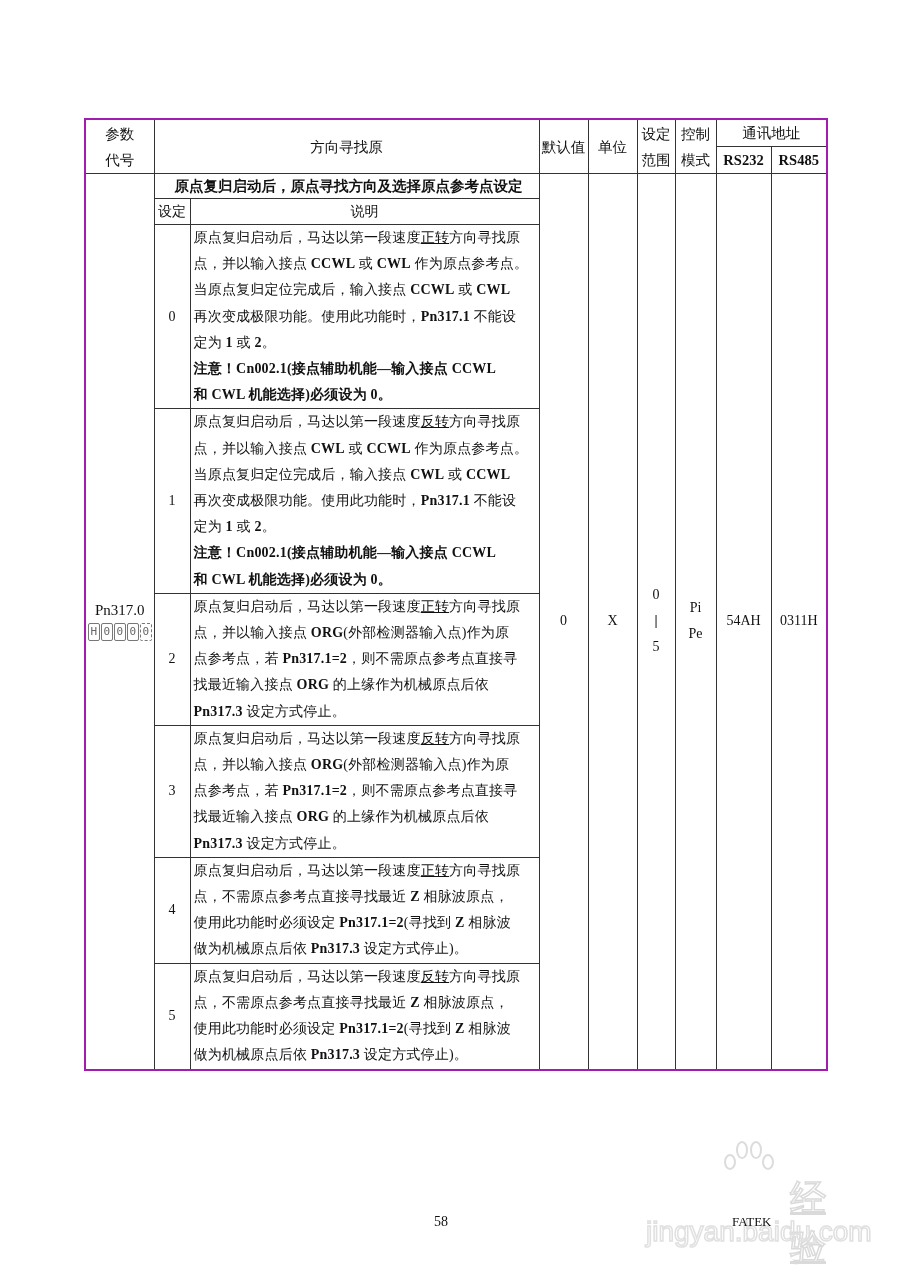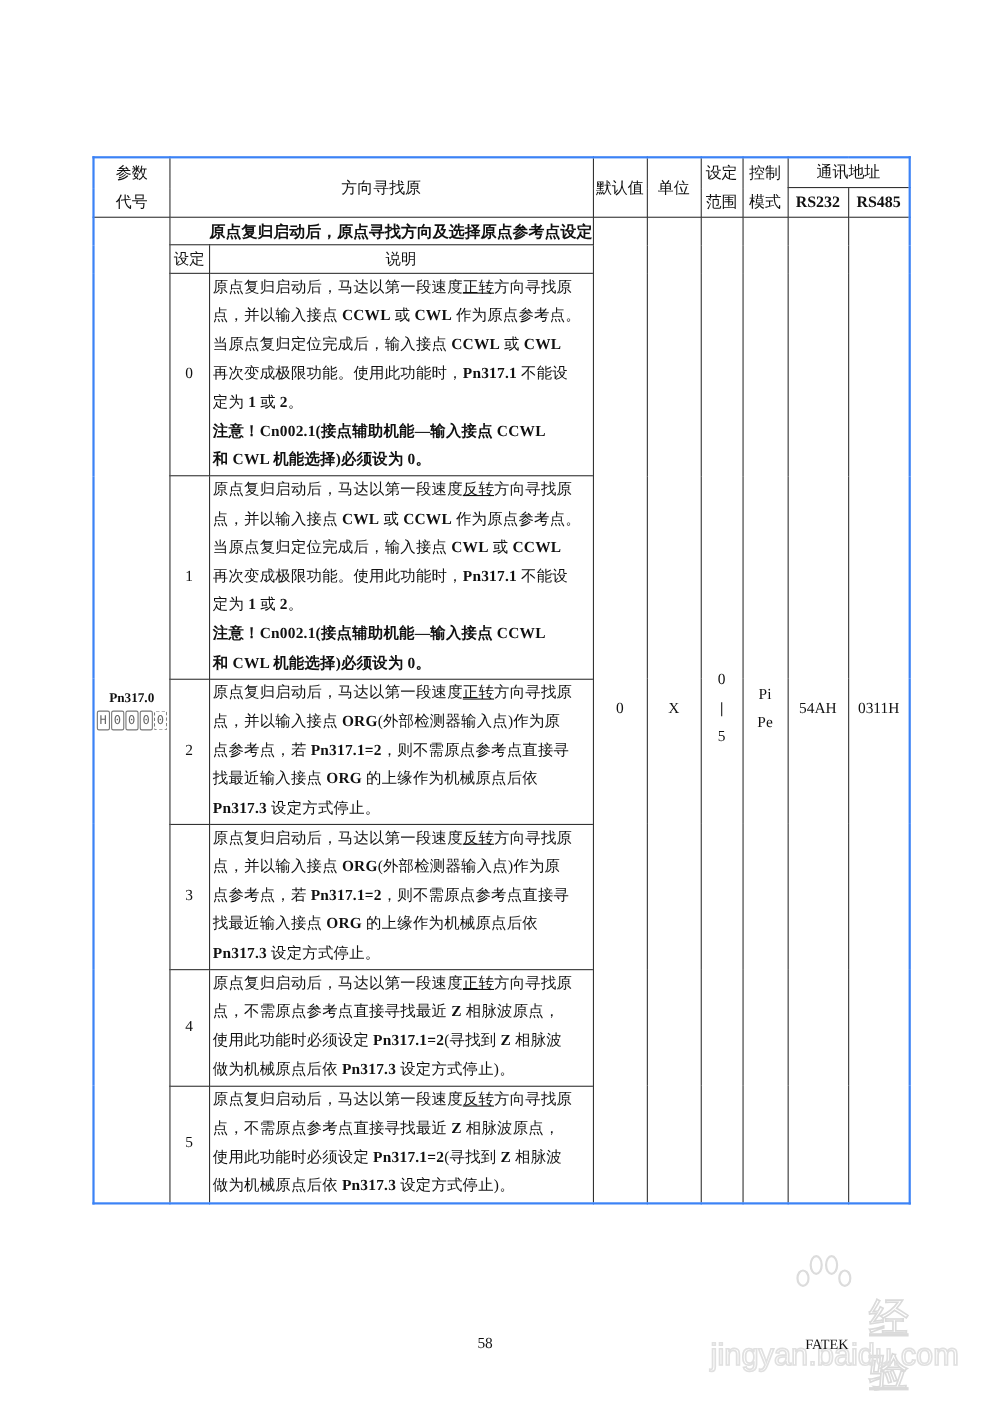--- a/index.html
+++ b/index.html
@@ -1,33 +1,33 @@
 <!DOCTYPE html>
 <html><head>
 <meta charset="utf-8">
 <style>
   html, body { margin:0; padding:0; background:#ffffff; }
   body { width:905px; height:1280px; position:relative; overflow:hidden;
          font-family:"Liberation Serif","DejaVu Serif",serif; color:#111; }
-  table.param { position:absolute; left:84px; top:142px; width:742px;
+  table.param { position:absolute; left:84px; top:118px; width:742px;
          border-collapse:collapse; table-layout:fixed;
-         border:2px solid #3b82f6; font-size:14px; }
+         border:2px solid #a21caf; font-size:14px; }
   table.param td, table.param th { border:1px solid #333; padding:0; vertical-align:middle; }
   th { font-weight:normal; }
   .hdr th { text-align:center; font-size:14.5px; line-height:26px; }
   .hdr-bold { font-weight:bold; font-family:"Liberation Serif",serif;margin-left:32px; }
-  .title-cell { font-weight:bold; font-size:14.5px; padding-left:4px !important; height:24px; text-align:right; }
+  .title-cell { font-weight:bold; font-size:14.5px; padding-left:4px !important; height:24px; text-align:center; }
   .sub-cell { text-align:center; height:25px; font-size:14px; }
   .setval { text-align:center; font-size:14px; }
   .desc { font-size:14px; line-height:26.2px; padding:0 3px 0 3px !important; text-align:justify; letter-spacing:0.2px; }
   .desc b { font-weight:bold; }
   .desc u { text-decoration:underline; }
   .center { text-align:center; font-size:14px; }
   .paramcode { text-align:center; }
-  .paramcode .code { font-weight:bold; font-size:12px; display:block; margin-bottom:4px; }
+  .paramcode .code { font-weight:normal; font-size:15px; display:block; margin-bottom:4px; }
   .seg { display:inline-flex; gap:1px; align-items:center; }
   .seg span { display:inline-block; width:10px; height:16px; border:1px solid #777;
               border-radius:2px; font-family:"DejaVu Sans Mono",monospace; font-size:11px;
               line-height:16px; color:#666; text-align:center; }
   .seg span.blink { border-style:dashed; }
   .range div, .mode div { line-height:26px; }
   .footer-page { position:absolute; left:434px; top:1214px; font-size:14px; }
   .footer-brand { position:absolute; left:732px; top:1214px; font-size:13px; }
   .watermark { position:absolute; left:640px; top:1140px; width:220px; height:100px;
                color:#e2e2e2; font-family:"Liberation Sans",sans-serif; }

